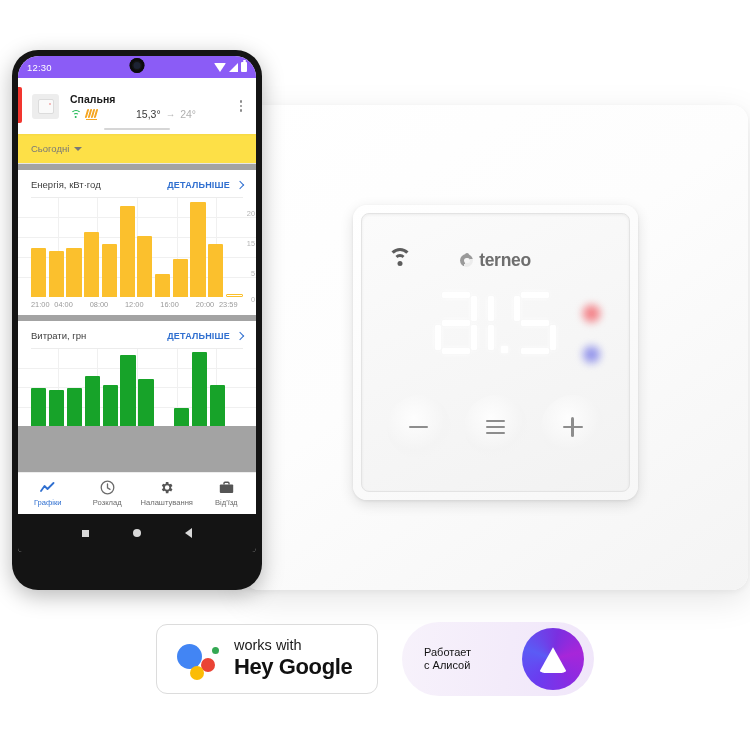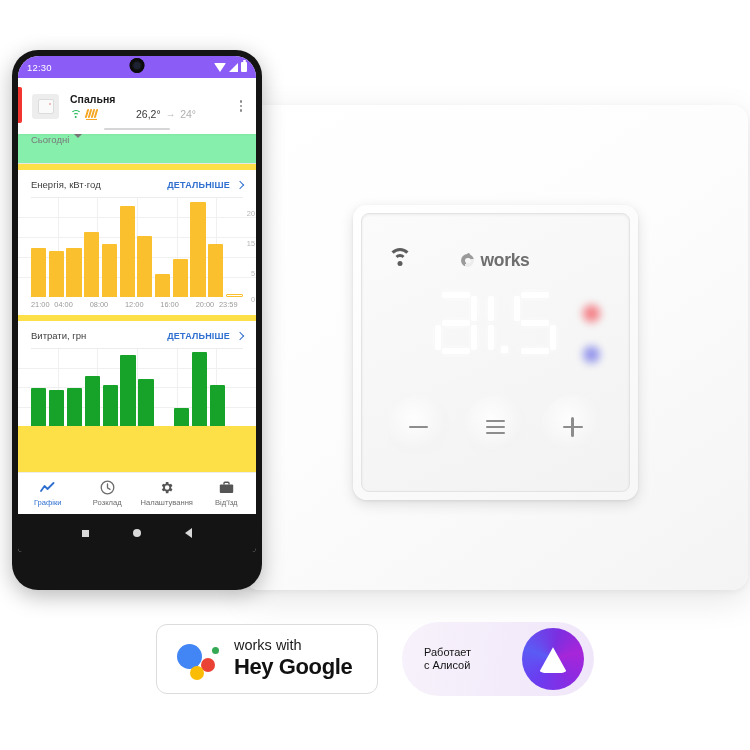--- a/index.html
+++ b/index.html
@@ -109,28 +109,28 @@
   .t-set { color:#b0b0b0; }
   .kebab { width:14px;height:18px; display:flex;flex-direction:column;align-items:center;justify-content:center;gap:2.4px;cursor:pointer;}
   .kebab s{ width:2.2px;height:2.2px;border-radius:50%;background:#8a8a8a;display:block;}
   .card-handle{
     position:absolute; left:50%; transform:translateX(-50%); bottom:4px;
     width:66px;height:1.6px;background:#d6d6d6;border-radius:2px;
   }
 
   
   .period-bar{
-    height:30px;background:#86efac;display:flex;align-items:flex-start;padding:0 13px;gap:5px;flex:0 0 auto;
+    height:30px;background:#fde047;display:flex;align-items:center;padding:0 13px;gap:5px;flex:0 0 auto;
     border-bottom:1px solid #e6e6e6; cursor:pointer;
   }
   .period-bar .lbl{ font-size:9.5px;color:#787878;}
   .caret-dn{ width:0;height:0;border-left:4px solid transparent;border-right:4px solid transparent;border-top:4.5px solid #787878;}
 
   
-  .scroll-body{ flex:1 1 auto; background:#fde047; overflow:hidden; display:flex;flex-direction:column;gap:6px; padding-top:6px;}
+  .scroll-body{ flex:1 1 auto; background:#a3a3a3; overflow:hidden; display:flex;flex-direction:column;gap:6px; padding-top:6px;}
   .chart-card{ background:#fff; padding:9px 0 0 0; }
   .chart-head{ display:flex;align-items:center;padding:0 13px 7px 13px;}
   .chart-title{ font-size:9.5px;color:#3d3d3d;}
   .chart-more{ margin-left:auto;display:flex;align-items:center;gap:7px;cursor:pointer;}
   .chart-more .more-lbl{ font-size:9px;color:#2F6FD0;font-weight:700;letter-spacing:.2px;}
   .chev-r{ width:6px;height:6px;border-top:1.6px solid #2F6FD0;border-right:1.6px solid #2F6FD0;transform:rotate(45deg);}
 
   .plot-wrap{ position:relative; padding:0 13px; }
   .plot{
     position:relative; height:100px;
@@ -317,21 +317,21 @@
             <span class="heat-wrap">
               <span class="heat-ic">
                   <b></b>
                   <b></b>
                   <b></b>
                   <b></b>
                 </span>
                 <u></u>
             </span>
             <span class="temps">
-              <span class="t-cur">26,2°</span>
+              <span class="t-cur">15,3°</span>
               <span class="t-arrow">→</span>
               <span class="t-set">24°</span>
             </span>
           </span>
         </span>
         <span class="kebab">
             <s></s>
             <s></s>
             <s></s>
           </span>
@@ -486,21 +486,21 @@
       <div id="thermo-face">
 
         <span class="tw-wifi">
             <i></i>
             <i></i>
             <i></i>
           </span>
 
         <div class="tw-brand">
           <span class="mark"></span>
-          <span class="word">works</span>
+          <span class="word">terneo</span>
         </div>
 
         <div class="seg-display">
           <span class="seg">
             <b class="h s-a"></b>
               <b class="v s-b"></b>
               <b class="v s-c"></b>
             <b class="h s-d"></b>
               <b class="v s-e"></b>
               <b class="h s-g"></b>

